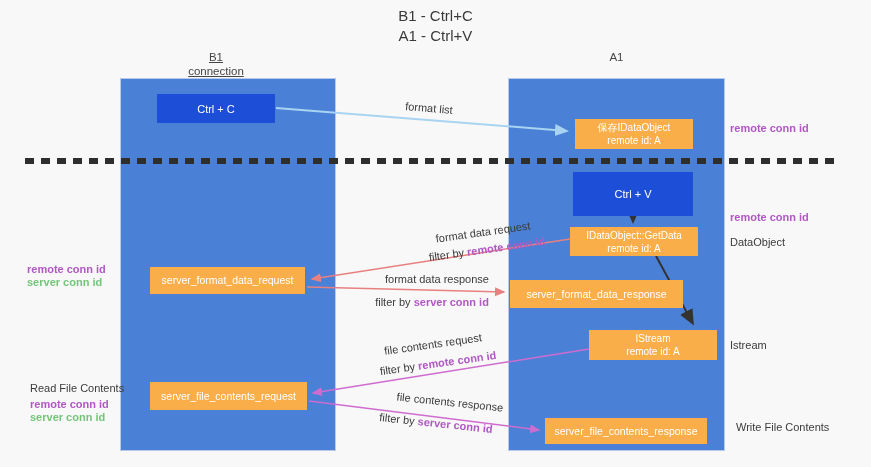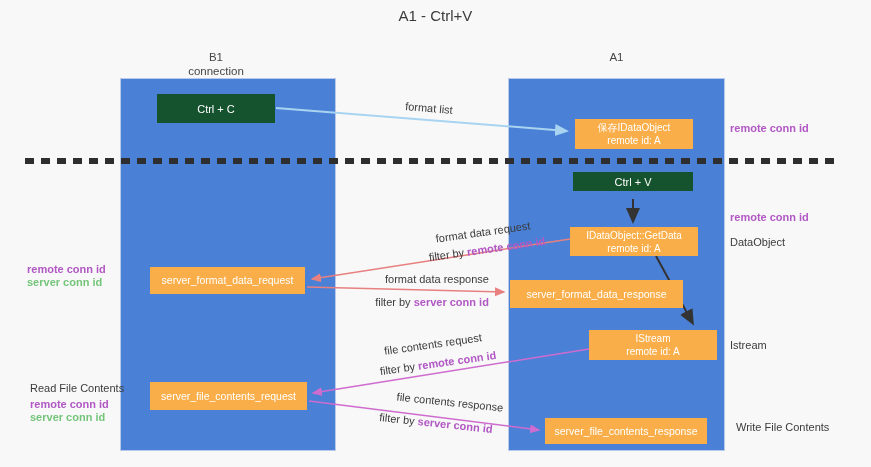--- a/index.html
+++ b/index.html
@@ -23,41 +23,42 @@
   .divider{
     left:25px;top:158px;width:814px;height:6px;
     background:repeating-linear-gradient(90deg,#2e2e2e 0 9px,transparent 9px 16px);
     z-index:3;
   }
   svg.arrows{left:0;top:0;z-index:4;}
   .box{
     display:flex;flex-direction:column;justify-content:center;align-items:center;
     color:#ffffff;text-align:center;z-index:5;box-sizing:border-box;
   }
-  .green{background:#14532d;font-size:11px;}
+  .green{background:#1d4ed8;font-size:11px;}
   .orange{background:#f9ae49;font-size:10px;line-height:13px;}
   .orange.one{font-size:10.5px;}
   .mlabel{
     font-size:11px;color:#3b3b3b;white-space:nowrap;text-align:center;z-index:6;
   }
   .side{
     font-size:11px;white-space:nowrap;z-index:6;line-height:13px;
   }
   .purple{color:#b158c4;font-weight:bold;}
   .greenid{color:#74c57a;font-weight:bold;}
   .dark{color:#3b3b3b;}
 </style>
 </head>
 <body>
 
 <div class="abs title">
+  <div>B1 - Ctrl+C</div>
   <div>A1 - Ctrl+V</div>
 </div>
 
-<div class="abs col-header" style="left:100px;width:232px;">
+<div class="abs col-header" style="left:100px;width:232px;text-decoration:underline;">
   <div>B1</div>
   <div>connection</div>
 </div>
 <div class="abs col-header" style="left:508px;width:217px;">
   <div>A1</div>
 </div>
 
 <div class="abs lifeline" style="left:120px;width:216px;"></div>
 <div class="abs lifeline" style="left:508px;width:217px;"></div>
 
@@ -89,21 +90,21 @@
 
 <div class="abs box green" style="left:157px;top:94px;width:118px;height:29px;">
   <div>Ctrl + C</div>
 </div>
 
 <div class="abs box orange" style="left:575px;top:119px;width:118px;height:30px;">
   <div>保存IDataObject</div>
   <div>remote id: A</div>
 </div>
 
-<div class="abs box green" style="left:573px;top:172px;width:120px;height:19px;text-align:right;">
+<div class="abs box green" style="left:573px;top:172px;width:120px;height:44px;text-align:right;">
   <div>Ctrl + V</div>
 </div>
 
 <div class="abs box orange" style="left:570px;top:227px;width:128px;height:29px;">
   <div>IDataObject::GetData</div>
   <div>remote id: A</div>
 </div>
 
 <div class="abs box orange one" style="left:150px;top:267px;width:155px;height:27px;">
   <div>server_format_data_request</div>

